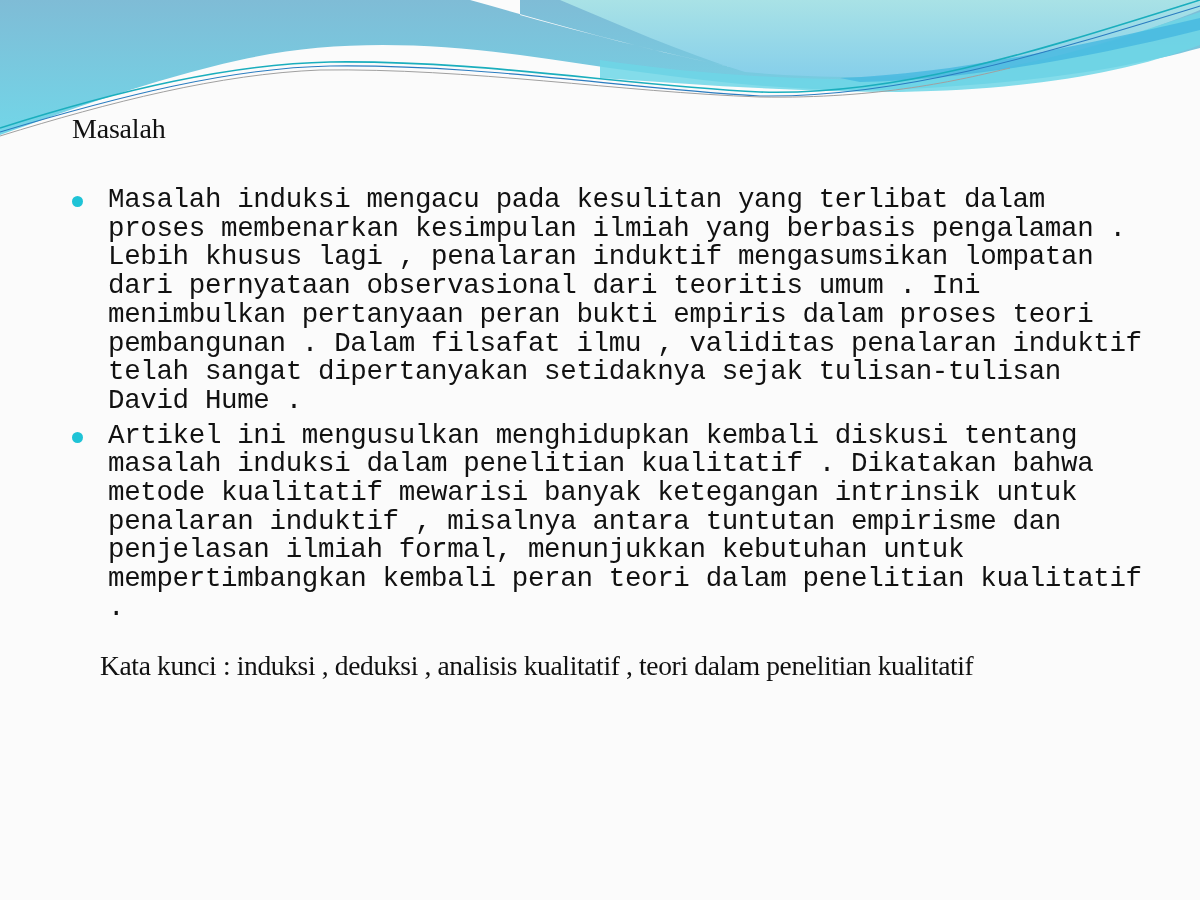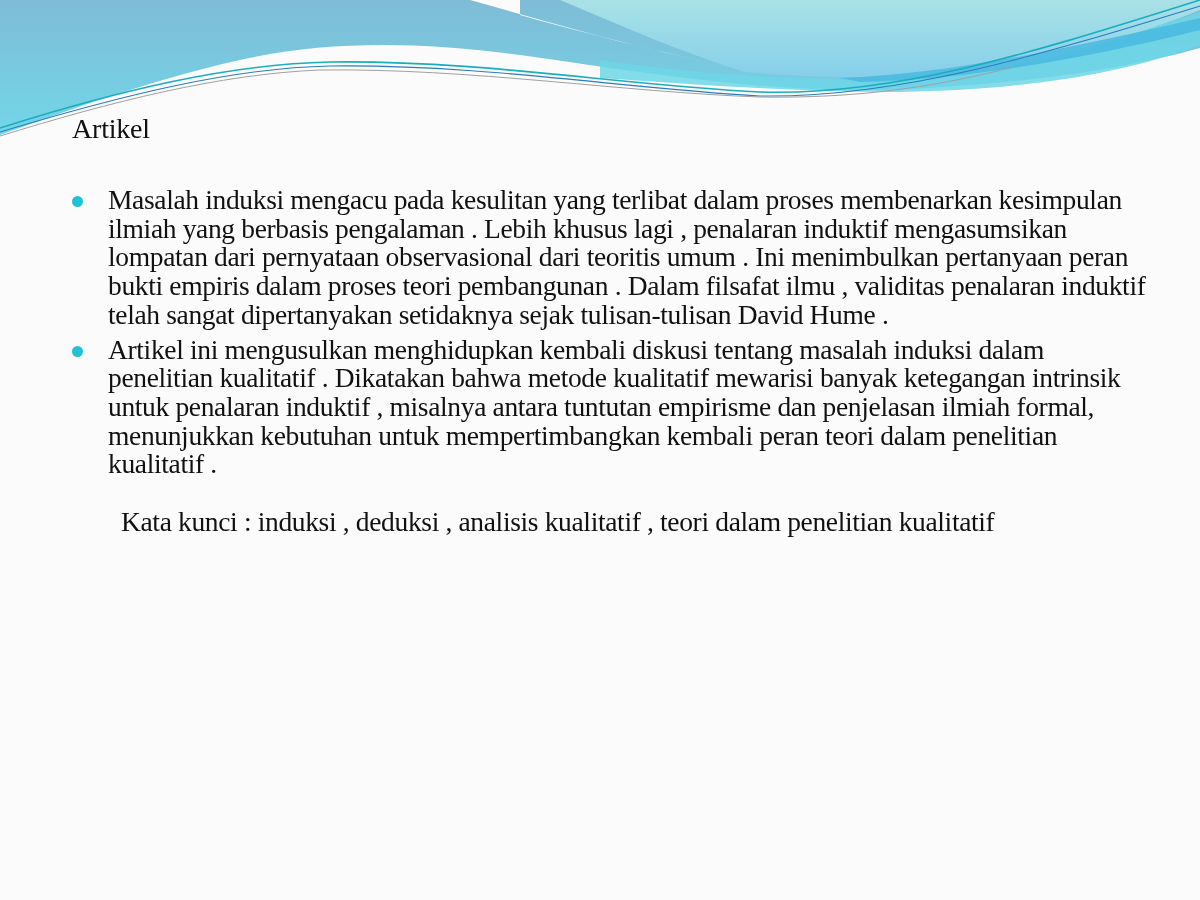--- a/index.html
+++ b/index.html
@@ -18,22 +18,22 @@
   .body {
     position: absolute; left: 72px; top: 186px; width: 1080px;
     font-size: 27.5px; line-height: 28.7px; letter-spacing: -0.35px;
   }
   .bullet { position: relative; padding-left: 36px; margin: 0 0 6px 0; }
   .bullet .dot {
     position: absolute; left: 0; top: 10px;
     width: 11px; height: 11px; border-radius: 50%;
     background: #1fc3d6;
   }
-  .bullet p { margin: 0; }
-  .keywords { margin: 29px 0 0 49px; }
+  .bullet p { margin: 0; font-family: Liberation Mono, monospace; }
+  .keywords { margin: 29px 0 0 28px; }
 </style>
 </head>
 <body>
 
 <div class="slide">
 
   <svg class="waves" viewBox="0 0 1200 160" preserveAspectRatio="none">
     <defs>
       <linearGradient id="gTop" x1="0" y1="0" x2="0" y2="1">
         <stop offset="0" stop-color="#7fbcd6"></stop>
@@ -52,21 +52,21 @@
     <path d="M560,0 L1200,0 L1200,10 C1150,30 1080,55 990,70 C900,80 810,78 745,72 C680,52 620,25 560,0 Z" fill="url(#gRight)"></path>
 
     <path d="M600,60 C700,75 800,80 900,80 C1000,78 1100,45 1200,12 L1200,45 C1120,75 1020,90 900,92 C800,92 700,85 600,78 Z" fill="#6dd6e6" opacity="0.85"></path>
     <path d="M840,78 C950,74 1060,50 1200,18 L1200,30 C1080,60 960,80 860,82 Z" fill="#45b8e0" opacity="0.8"></path>
 
     <path d="M0,128 C120,90 230,64 330,62 C480,60 620,85 760,92 C900,96 1040,50 1200,0" fill="none" stroke="#1aaebd" stroke-width="1.6"></path>
     <path d="M0,132 C120,96 230,68 330,66 C480,64 620,88 760,96 C900,98 1040,55 1200,6" fill="none" stroke="#2a7cc0" stroke-width="1.1"></path>
     <path d="M0,136 C110,102 220,74 320,70 C470,68 620,92 760,97 C880,99 960,80 1010,68" fill="none" stroke="#a0a0a0" stroke-width="1"></path>
   </svg>
 
-  <div class="title">Artikel</div>
+  <div class="title">Masalah</div>
 
   <div class="body">
     <div class="bullet">
       <span class="dot"></span>
       <p>Masalah induksi mengacu pada kesulitan yang terlibat dalam proses membenarkan kesimpulan ilmiah yang berbasis pengalaman . Lebih khusus lagi , penalaran induktif mengasumsikan lompatan dari pernyataan observasional dari teoritis umum . Ini menimbulkan pertanyaan peran bukti empiris dalam proses teori pembangunan . Dalam filsafat ilmu , validitas penalaran induktif telah sangat dipertanyakan setidaknya sejak tulisan-tulisan David Hume .</p>
     </div>
     <div class="bullet">
       <span class="dot"></span>
       <p> Artikel ini mengusulkan menghidupkan kembali diskusi tentang masalah induksi dalam penelitian kualitatif . Dikatakan bahwa metode kualitatif mewarisi banyak ketegangan intrinsik untuk penalaran induktif , misalnya antara tuntutan empirisme dan penjelasan ilmiah formal, menunjukkan kebutuhan untuk mempertimbangkan kembali peran teori dalam penelitian kualitatif .</p>
     </div>

